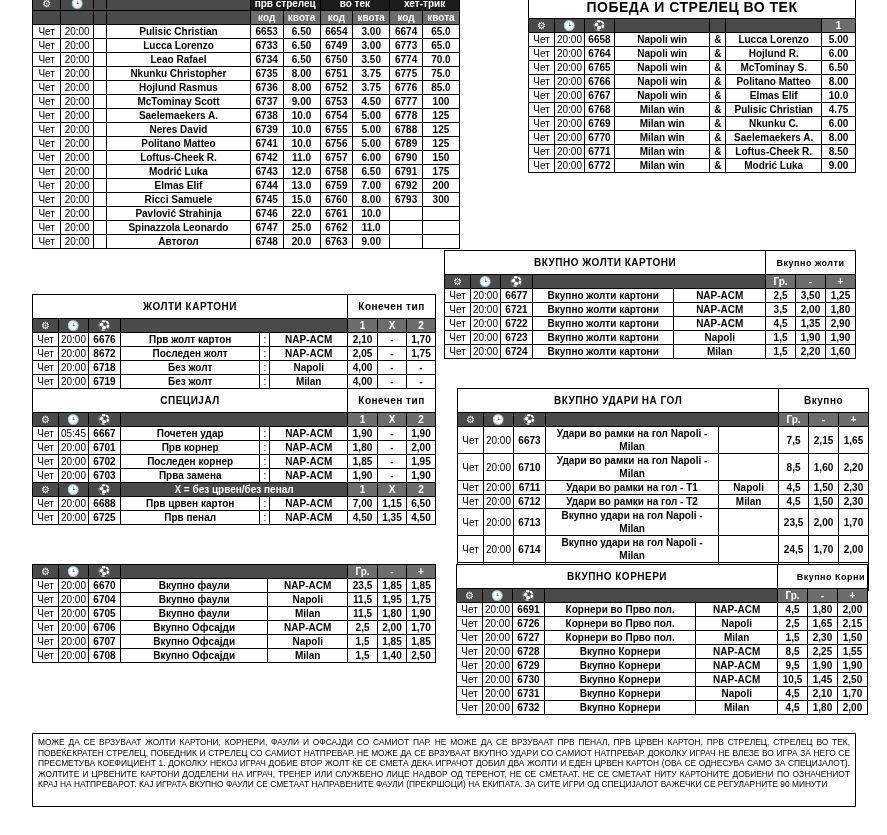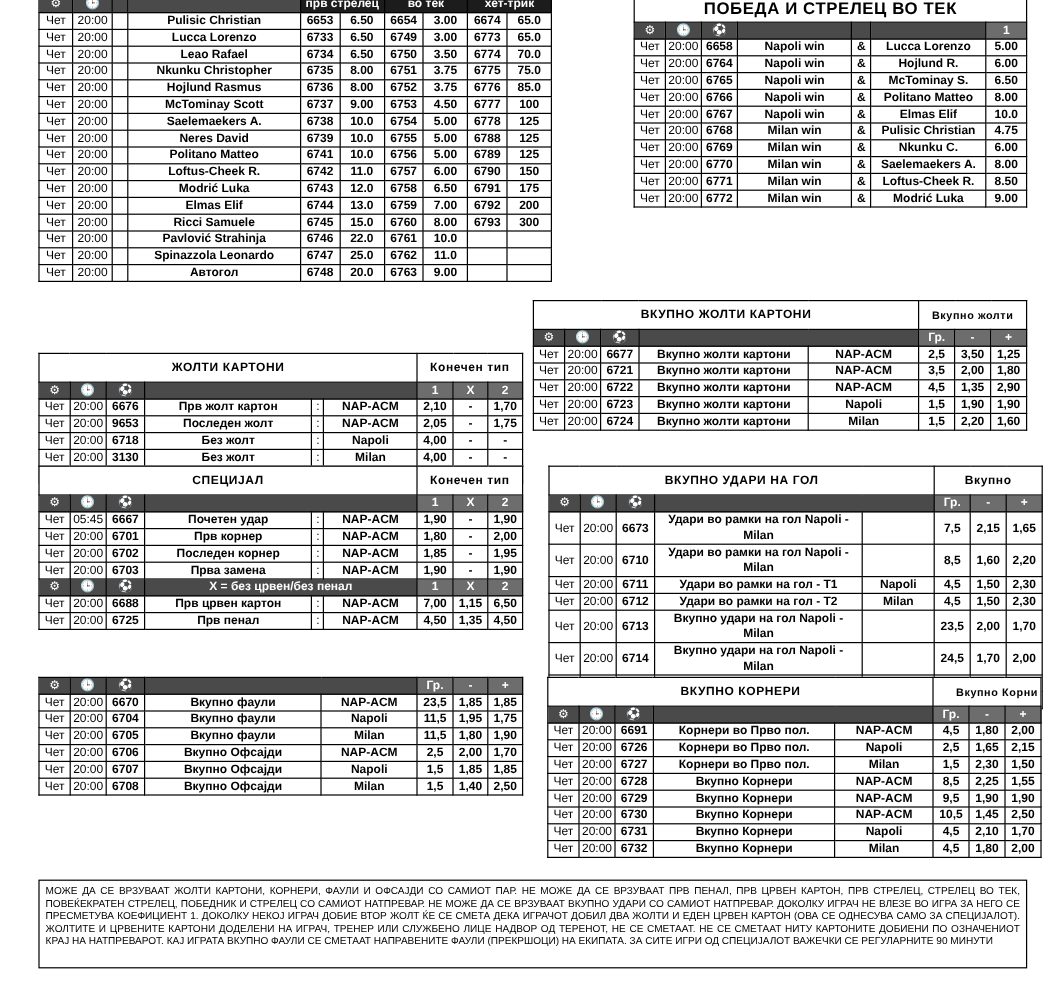--- a/index.html
+++ b/index.html
@@ -67,20 +67,32 @@
       <tbody>
           <tr>
         <td class="icon-cell"><span class="ico">⚙</span></td>
         <td class="icon-cell"><span class="ico">🕒</span></td>
         <td class="hdr-dark"></td>
         <td class="hdr-dark"></td>
         <td class="hdr-black" colspan="2">прв стрелец</td>
         <td class="hdr-black" colspan="2">во тек</td>
         <td class="hdr-black" colspan="2">хет-трик</td>
       </tr>
+      <tr>
+        <td class="hdr-dark"></td>
+        <td class="hdr-dark"></td>
+        <td class="hdr-dark"></td>
+        <td class="hdr-dark"></td>
+        <td class="hdr-grey">код</td>
+        <td class="hdr-grey">квота</td>
+        <td class="hdr-grey">код</td>
+        <td class="hdr-grey">квота</td>
+        <td class="hdr-grey">код</td>
+        <td class="hdr-grey">квота</td>
+      </tr>
       </tbody>
         <tbody id="tl-body">
           <tr>
             <td class="cell-c">Чет</td>
             <td class="cell-c">20:00</td>
             <td class="cell-c"></td>
             <td class="nm">Pulisic Christian</td>
             <td class="cell-c bold">6653</td>
             <td class="cell-c bold">6.50</td>
             <td class="cell-c bold">6654</td>
@@ -428,21 +440,21 @@
             <td class="nm">Прв жолт картон</td>
             <td class="cell-c">:</td>
             <td class="nm">NAP-ACM</td>
             <td class="cell-c bold">2,10</td>
             <td class="cell-c bold">-</td>
             <td class="cell-c bold">1,70</td>
           </tr>
           <tr>
             <td class="cell-c">Чет</td>
             <td class="cell-c">20:00</td>
-            <td class="cell-c bold">9653</td>
+            <td class="cell-c bold">8672</td>
             <td class="nm">Последен жолт</td>
             <td class="cell-c">:</td>
             <td class="nm">NAP-ACM</td>
             <td class="cell-c bold">2,05</td>
             <td class="cell-c bold">-</td>
             <td class="cell-c bold">1,75</td>
           </tr>
           <tr>
             <td class="cell-c">Чет</td>
             <td class="cell-c">20:00</td>
@@ -450,21 +462,21 @@
             <td class="nm">Без жолт</td>
             <td class="cell-c">:</td>
             <td class="nm">Napoli</td>
             <td class="cell-c bold">4,00</td>
             <td class="cell-c bold">-</td>
             <td class="cell-c bold">-</td>
           </tr>
           <tr>
             <td class="cell-c">Чет</td>
             <td class="cell-c">20:00</td>
-            <td class="cell-c bold">3130</td>
+            <td class="cell-c bold">6719</td>
             <td class="nm">Без жолт</td>
             <td class="cell-c">:</td>
             <td class="nm">Milan</td>
             <td class="cell-c bold">4,00</td>
             <td class="cell-c bold">-</td>
             <td class="cell-c bold">-</td>
           </tr>
           <tr>
             <td class="cell-c">Чет</td>
             <td class="cell-c">20:00</td>

